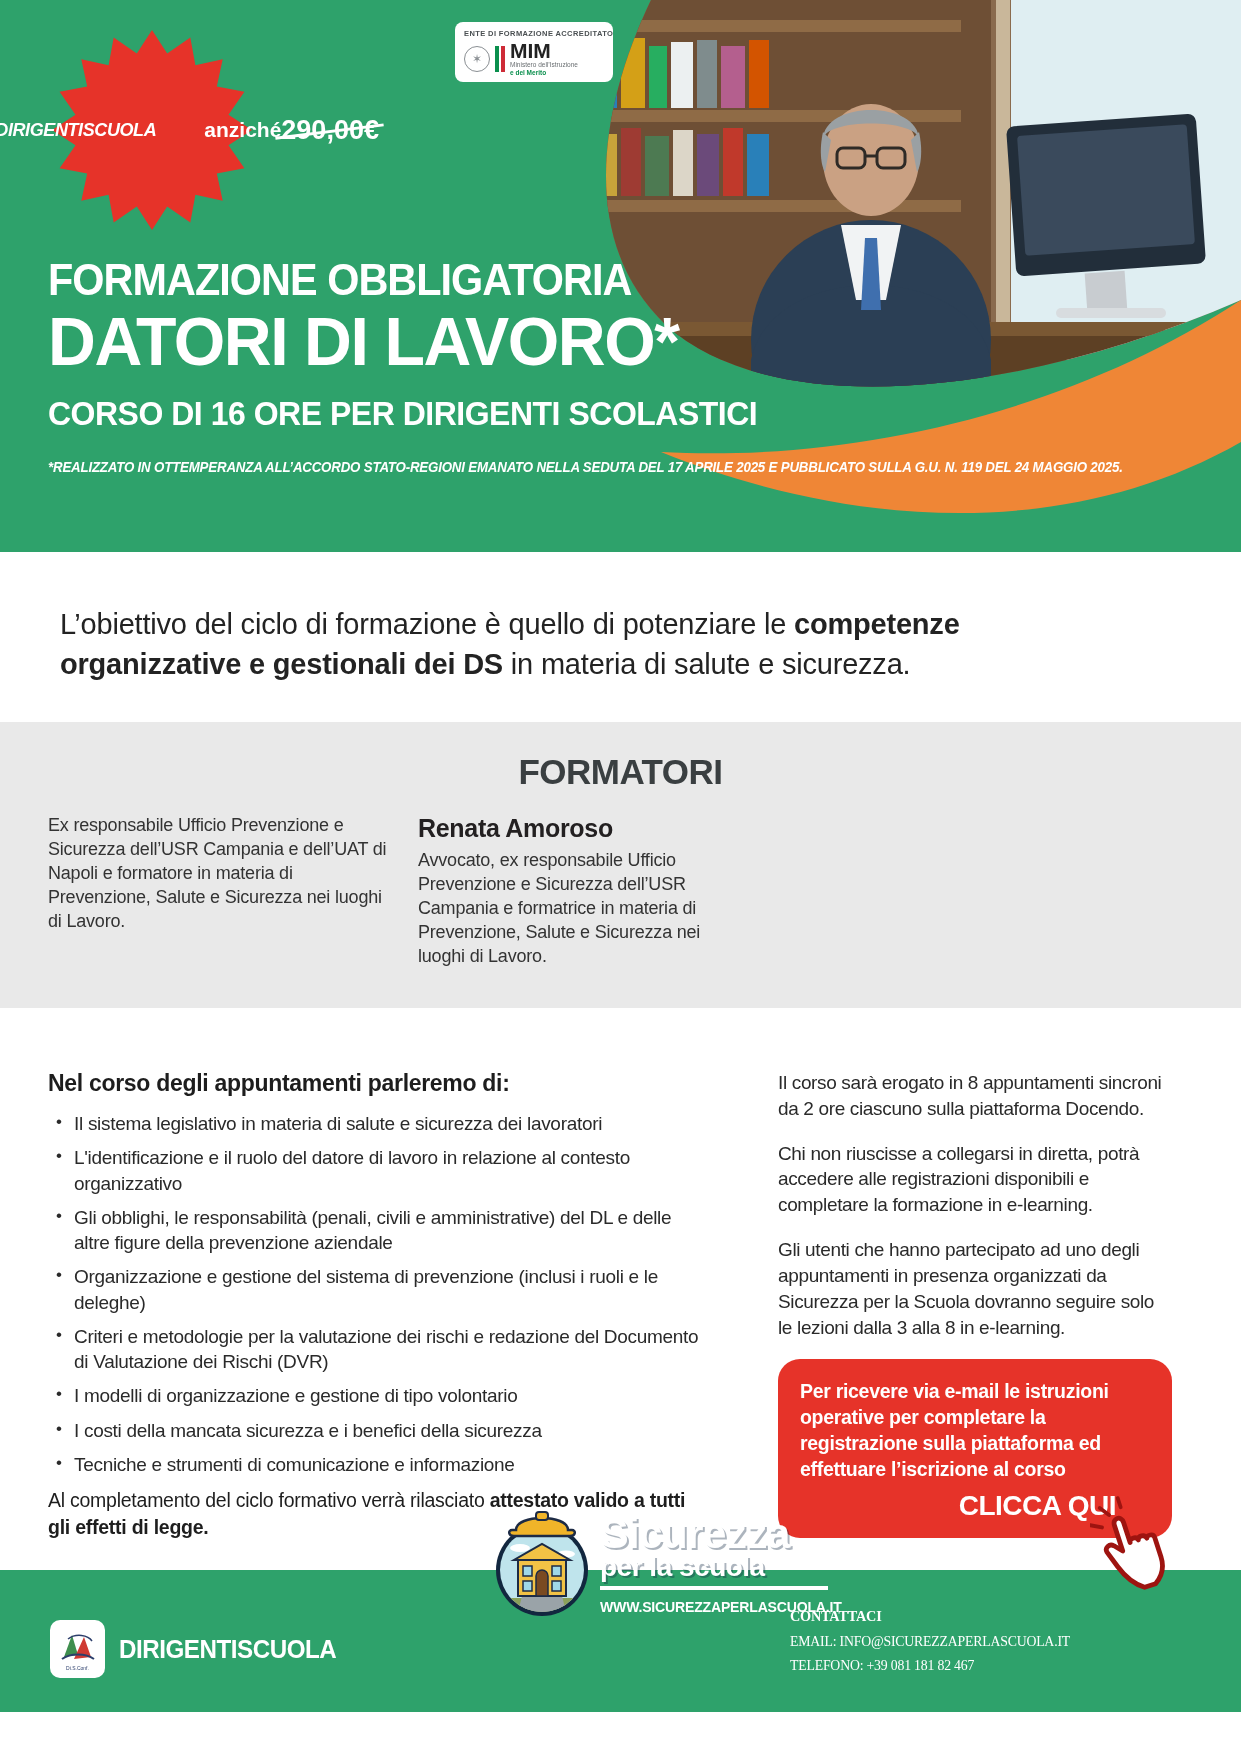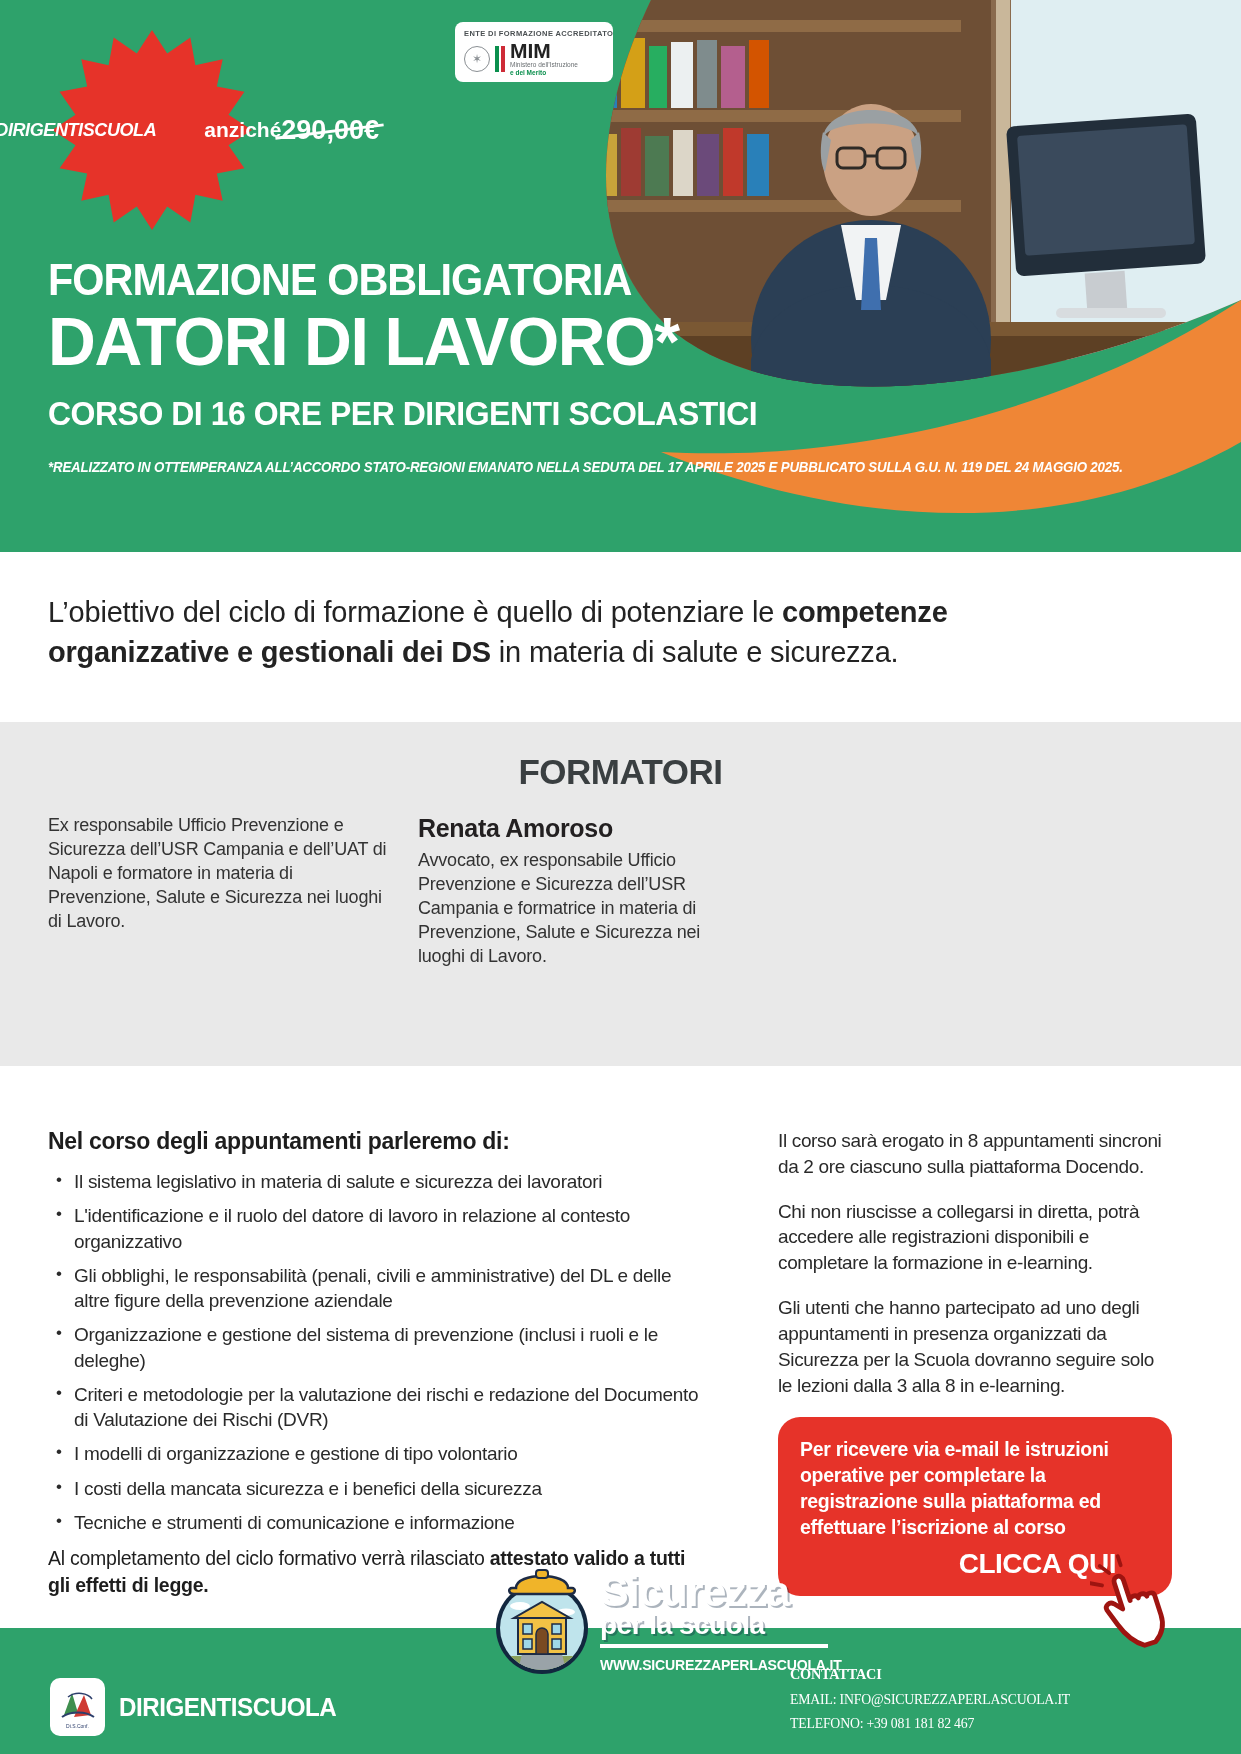--- a/index.html
+++ b/index.html
@@ -34,25 +34,25 @@
   .mim-bars{display:flex;gap:2px;}
   .mim-bars span{display:block;width:4px;height:26px;}
   .bar-green{background:#0a8f4d;}
   .bar-red{background:#ce2b37;}
   .mim-name{font-size:21px;font-weight:bold;color:#222;line-height:.9;}
   .mim-min{font-size:6.5px;color:#6a6f72;line-height:1.2;}
   .mim-min b{color:#0a8f4d;}
 
   
   .intro{padding:40px 48px 0;height:130px;box-sizing:content-box;}
-  .intro p{margin:0;max-width:1085px;font-size:29px;line-height:1.38;color:#232323;letter-spacing:-0.2px;}
+  .intro p{margin:12px;max-width:1085px;font-size:29px;line-height:1.38;color:#232323;letter-spacing:-0.2px;}
   .intro b{font-weight:bold;}
 
   
-  .formatori{background:#e9e9e9;height:344px;box-sizing:border-box;padding:30px 0 0;}
+  .formatori{background:#e9e9e9;height:286px;box-sizing:border-box;padding:30px 0 0;}
   .formatori-heading{text-align:center;font-size:35px;font-weight:bold;color:#3a3f41;letter-spacing:-0.5px;margin:0 0 22px;}
   .formatori-grid{display:grid;grid-template-columns:348px 318px 348px;column-gap:22px;padding-left:48px;}
   .formatore-name{font-size:25px;font-weight:bold;color:#232021;margin:0 0 6px;letter-spacing:-0.3px;}
   .formatore-bio{font-size:18px;line-height:1.33;color:#333;margin:0;letter-spacing:-0.2px;}
 
   
   .details{display:flex;gap:78px;padding:62px 69px 0 48px;height:562px;box-sizing:border-box;}
   .col-left{width:652px;flex:none;}
   .topics-heading{font-size:23px;font-weight:bold;color:#1d1d1d;margin:0 0 14px;letter-spacing:-0.3px;}
   .topic-list{list-style:none;margin:0;padding:0;}

